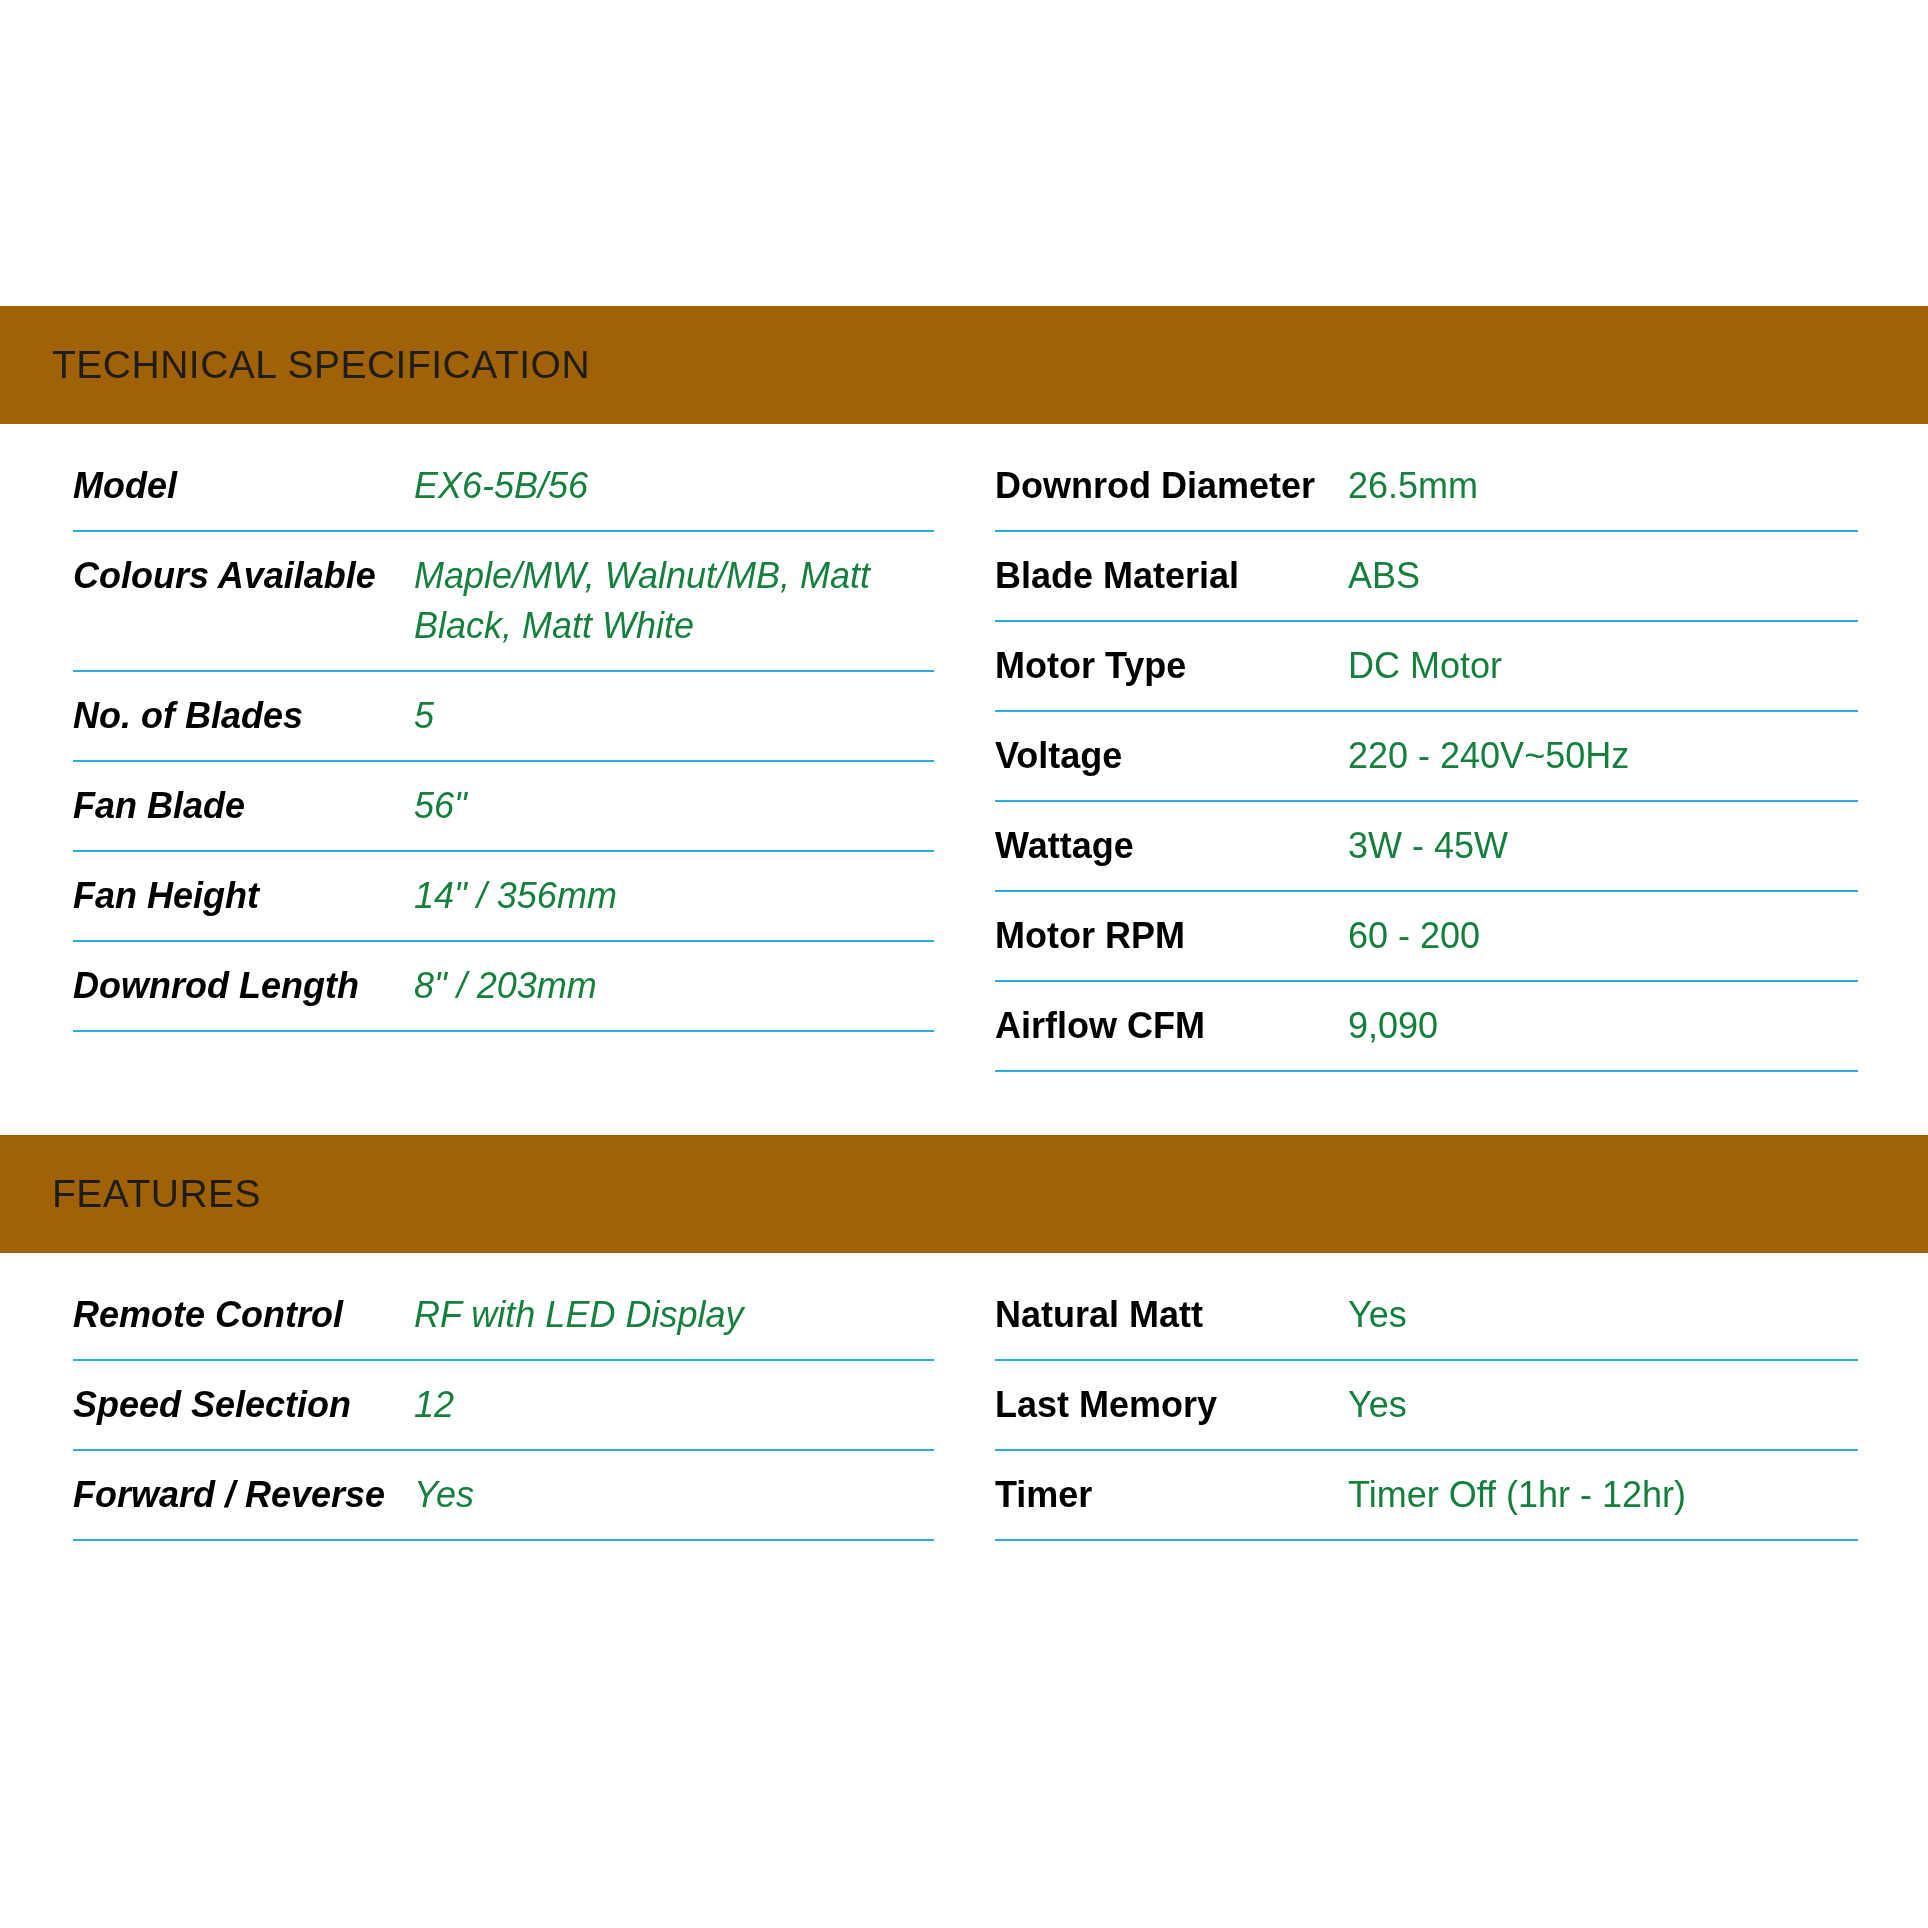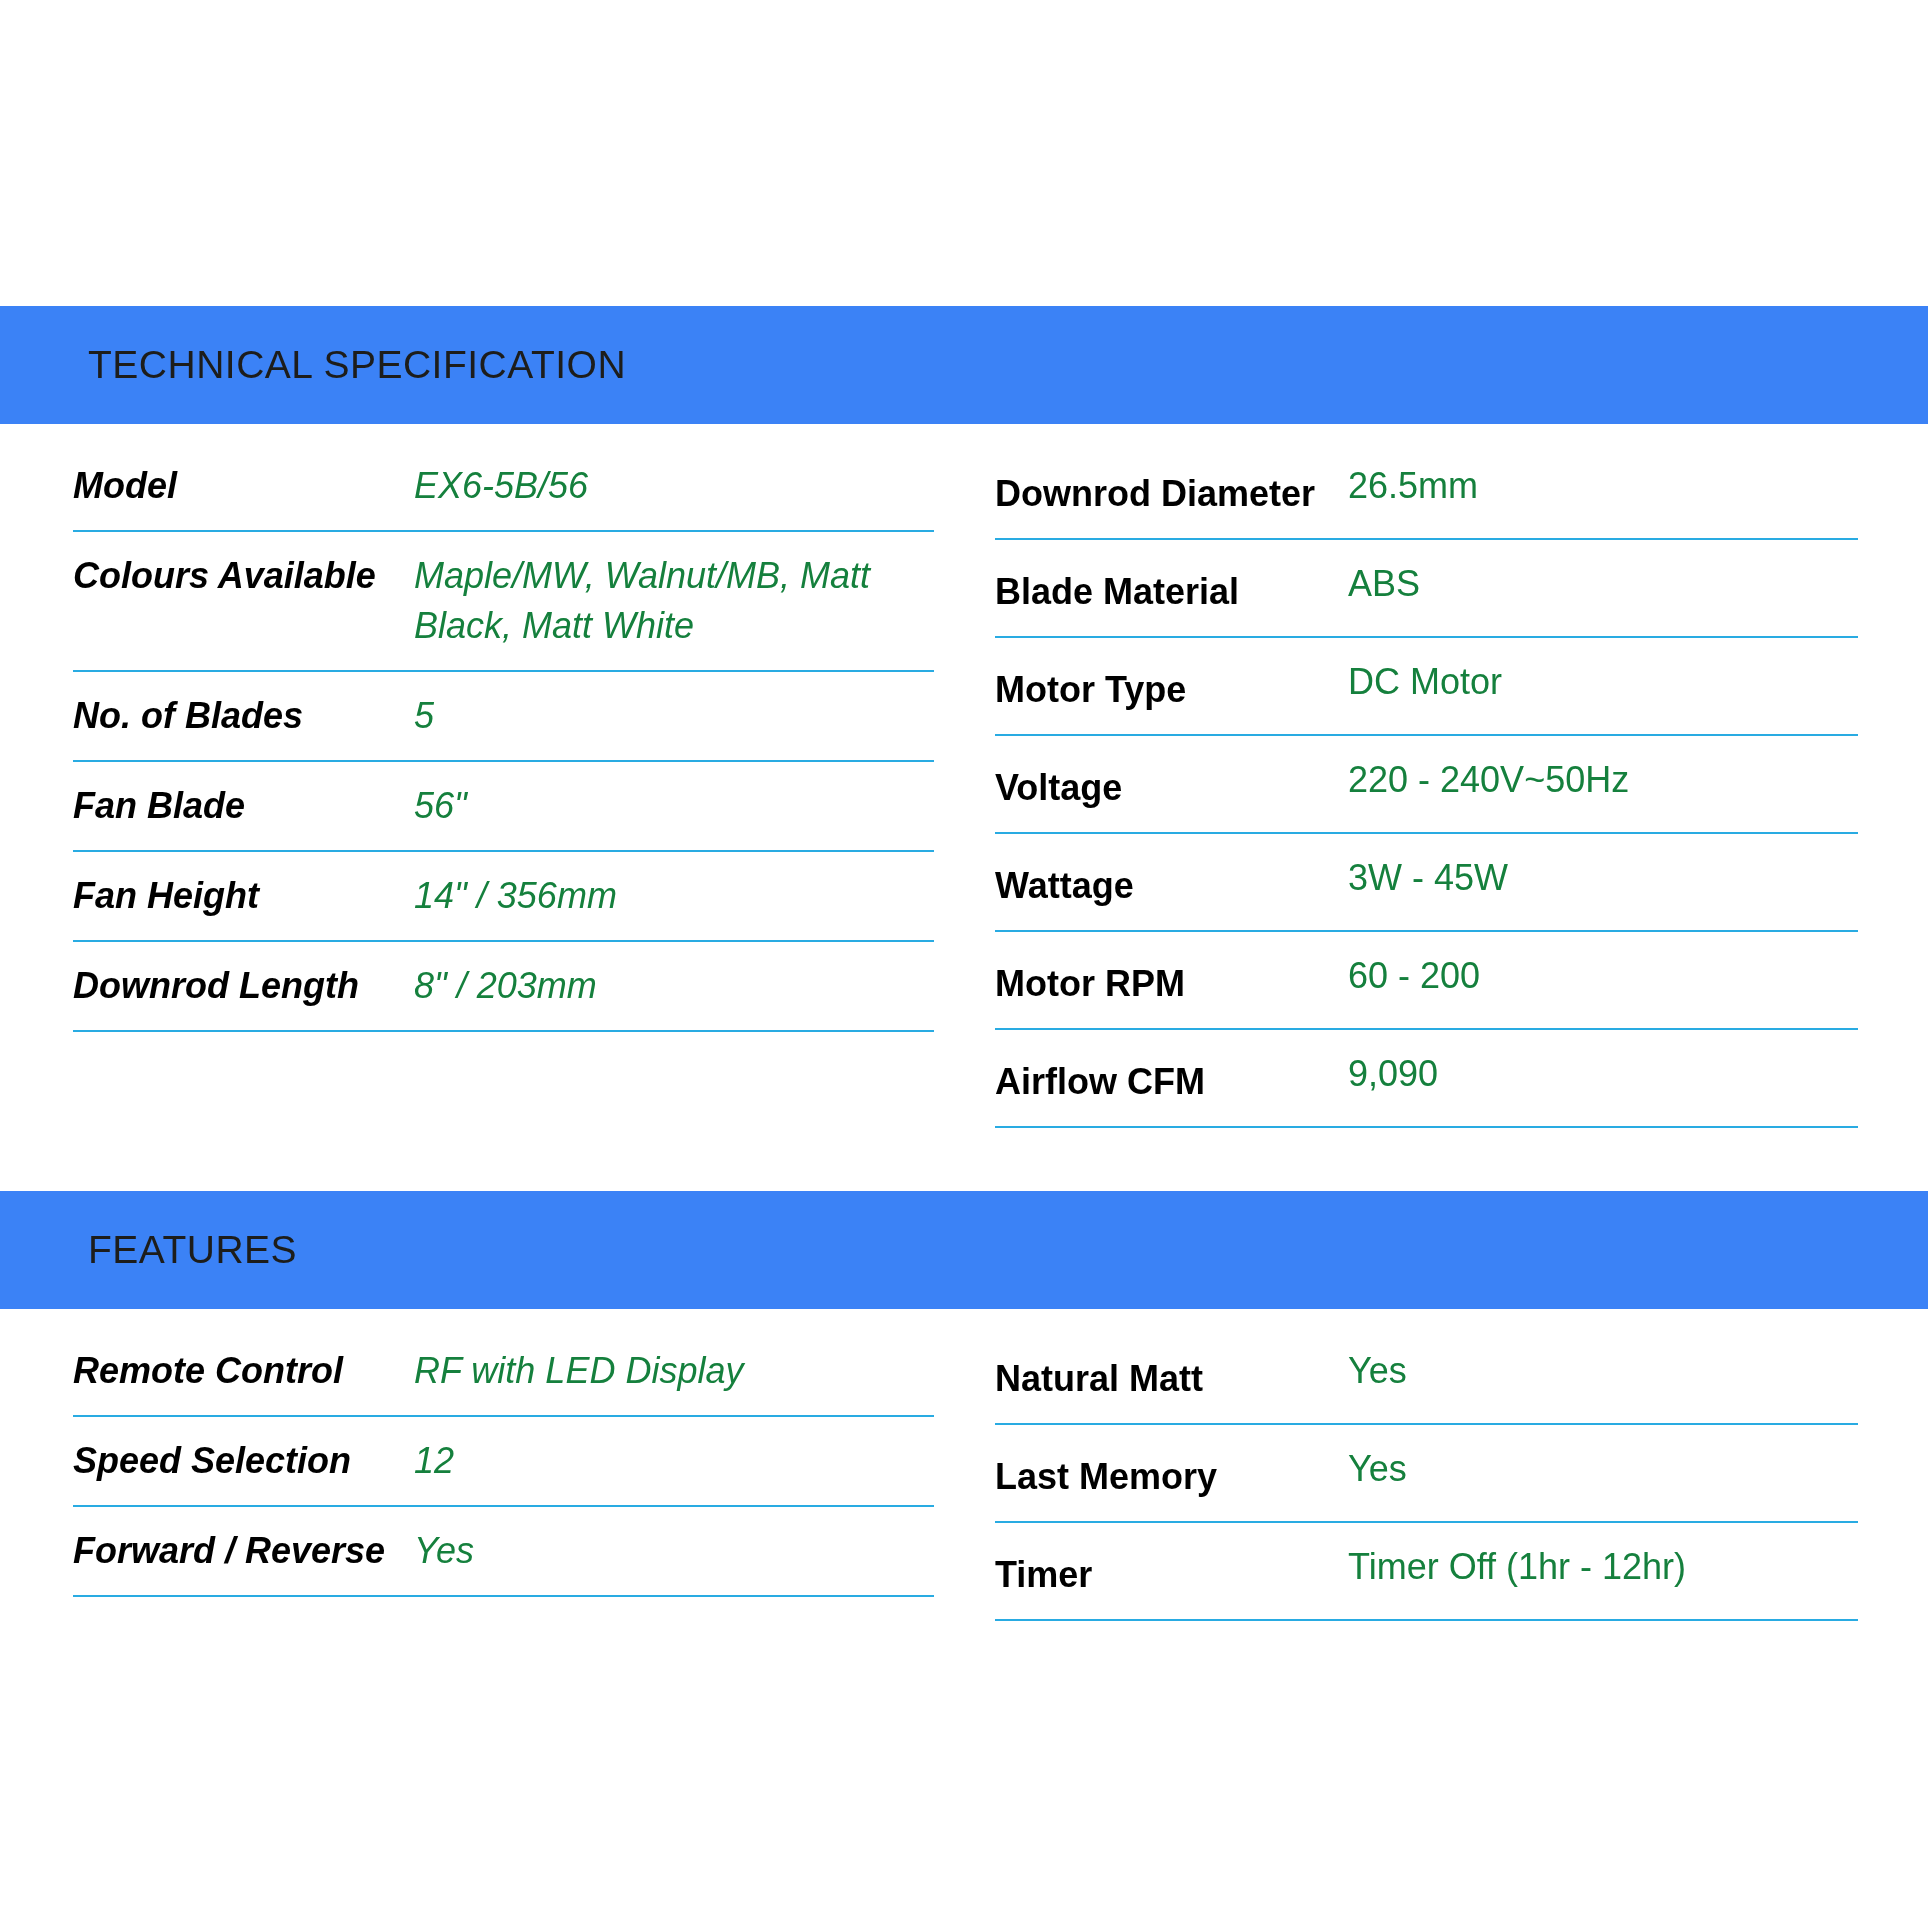--- a/index.html
+++ b/index.html
@@ -6,24 +6,24 @@
   .page {
     position: relative;
     width: 1928px;
     height: 1928px;
     background: #ffffff;
     font-family: "Liberation Sans", sans-serif;
     overflow: hidden;
   }
   .band {
     height: 118px;
-    background: #3b82f6;
+    background: #a16207;
     display: flex;
     align-items: center;
-    padding-left: 88px;
+    padding-left: 52px;
     box-sizing: border-box;
   }
   .band-title {
     font-size: 39px;
     color: #1d1d1b;
     letter-spacing: 0.5px;
   }
   .band-spec { margin-top: 306px; }
   .band-features { margin-top: 63px; }
   .grid {
@@ -42,21 +42,21 @@
     border-bottom: 2.8px solid #29abe2;
   }
   .label {
     font-weight: bold;
     font-size: 36px;
     line-height: 50px;
     color: #000000;
     flex-shrink: 0;
   }
   .col-left  .label { width: 341px; }
-  .col-right .label { width: 353px; margin-top: 8px; }
+  .col-right .label { width: 353px; }
   .value {
     font-size: 36px;
     line-height: 50px;
     color: #15803d;
     flex: 1;
   }
 </style>
 </head>
 <body>
 

